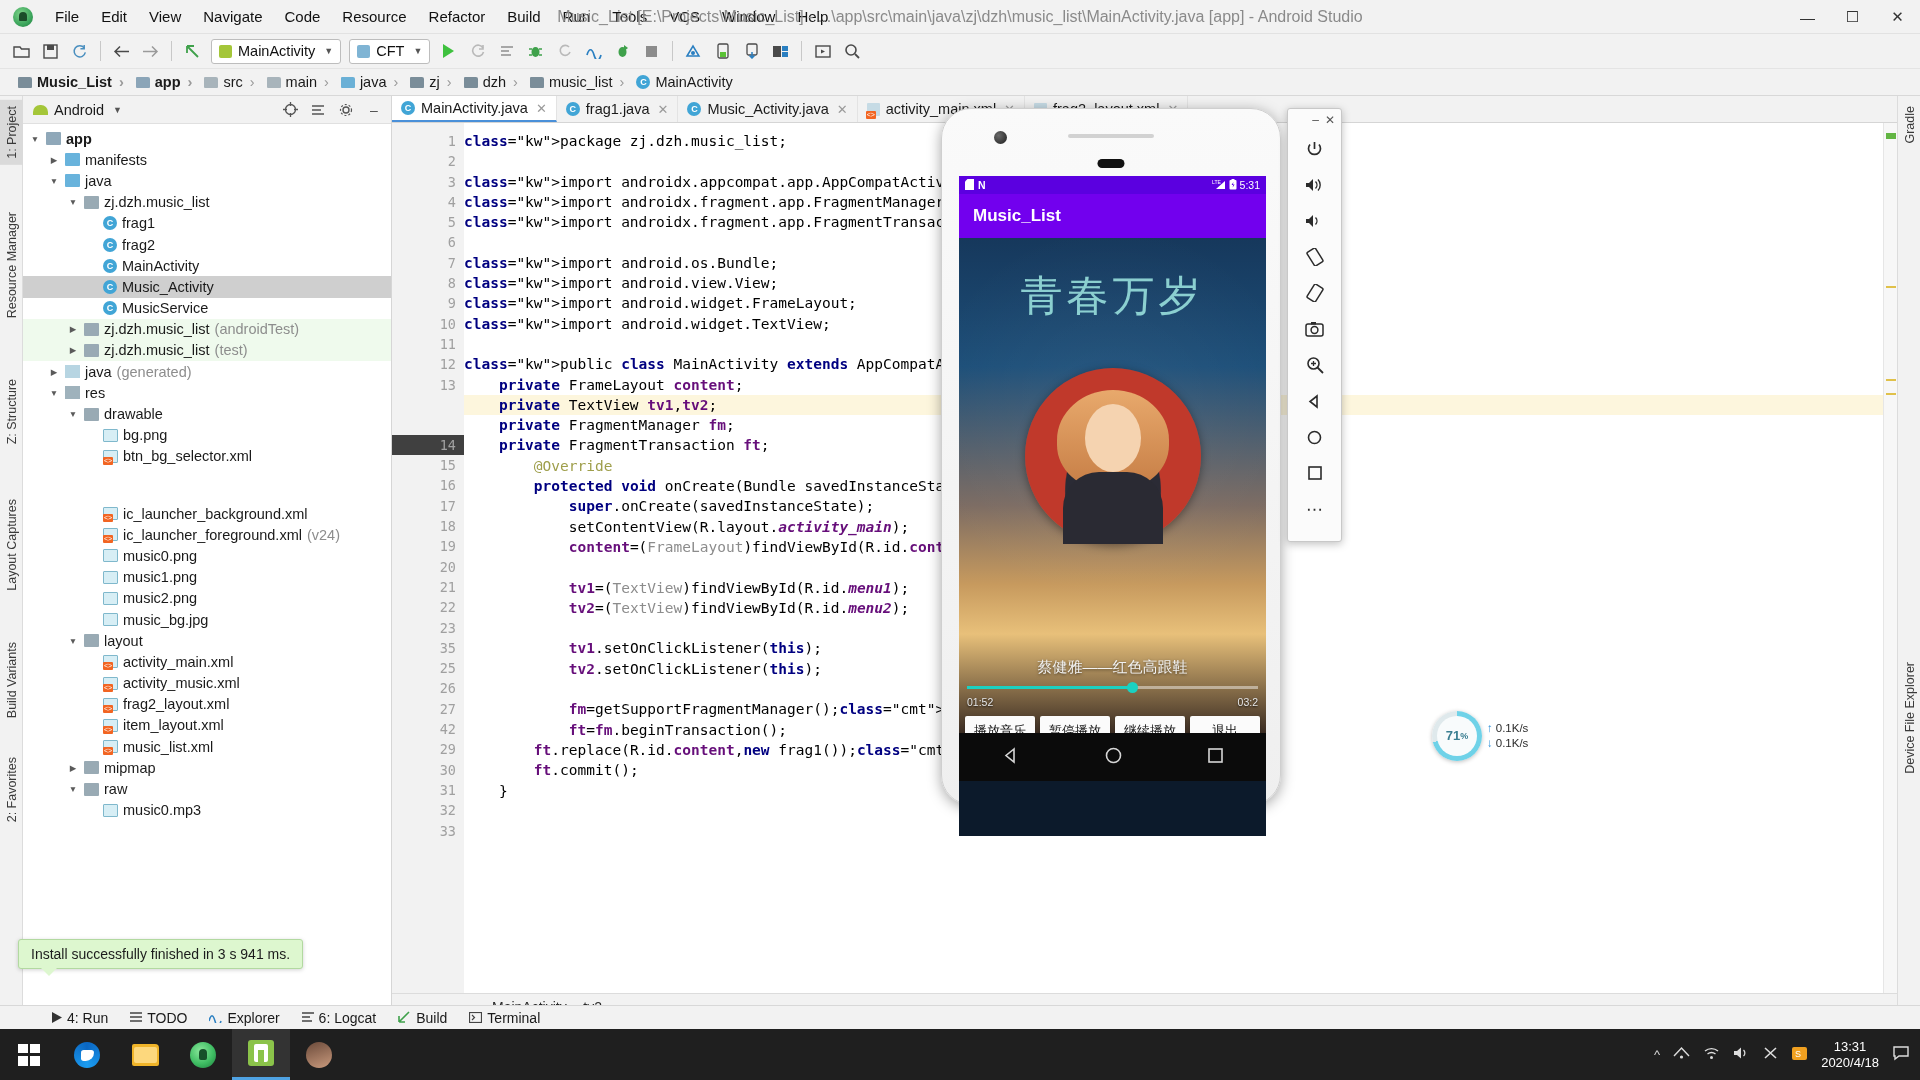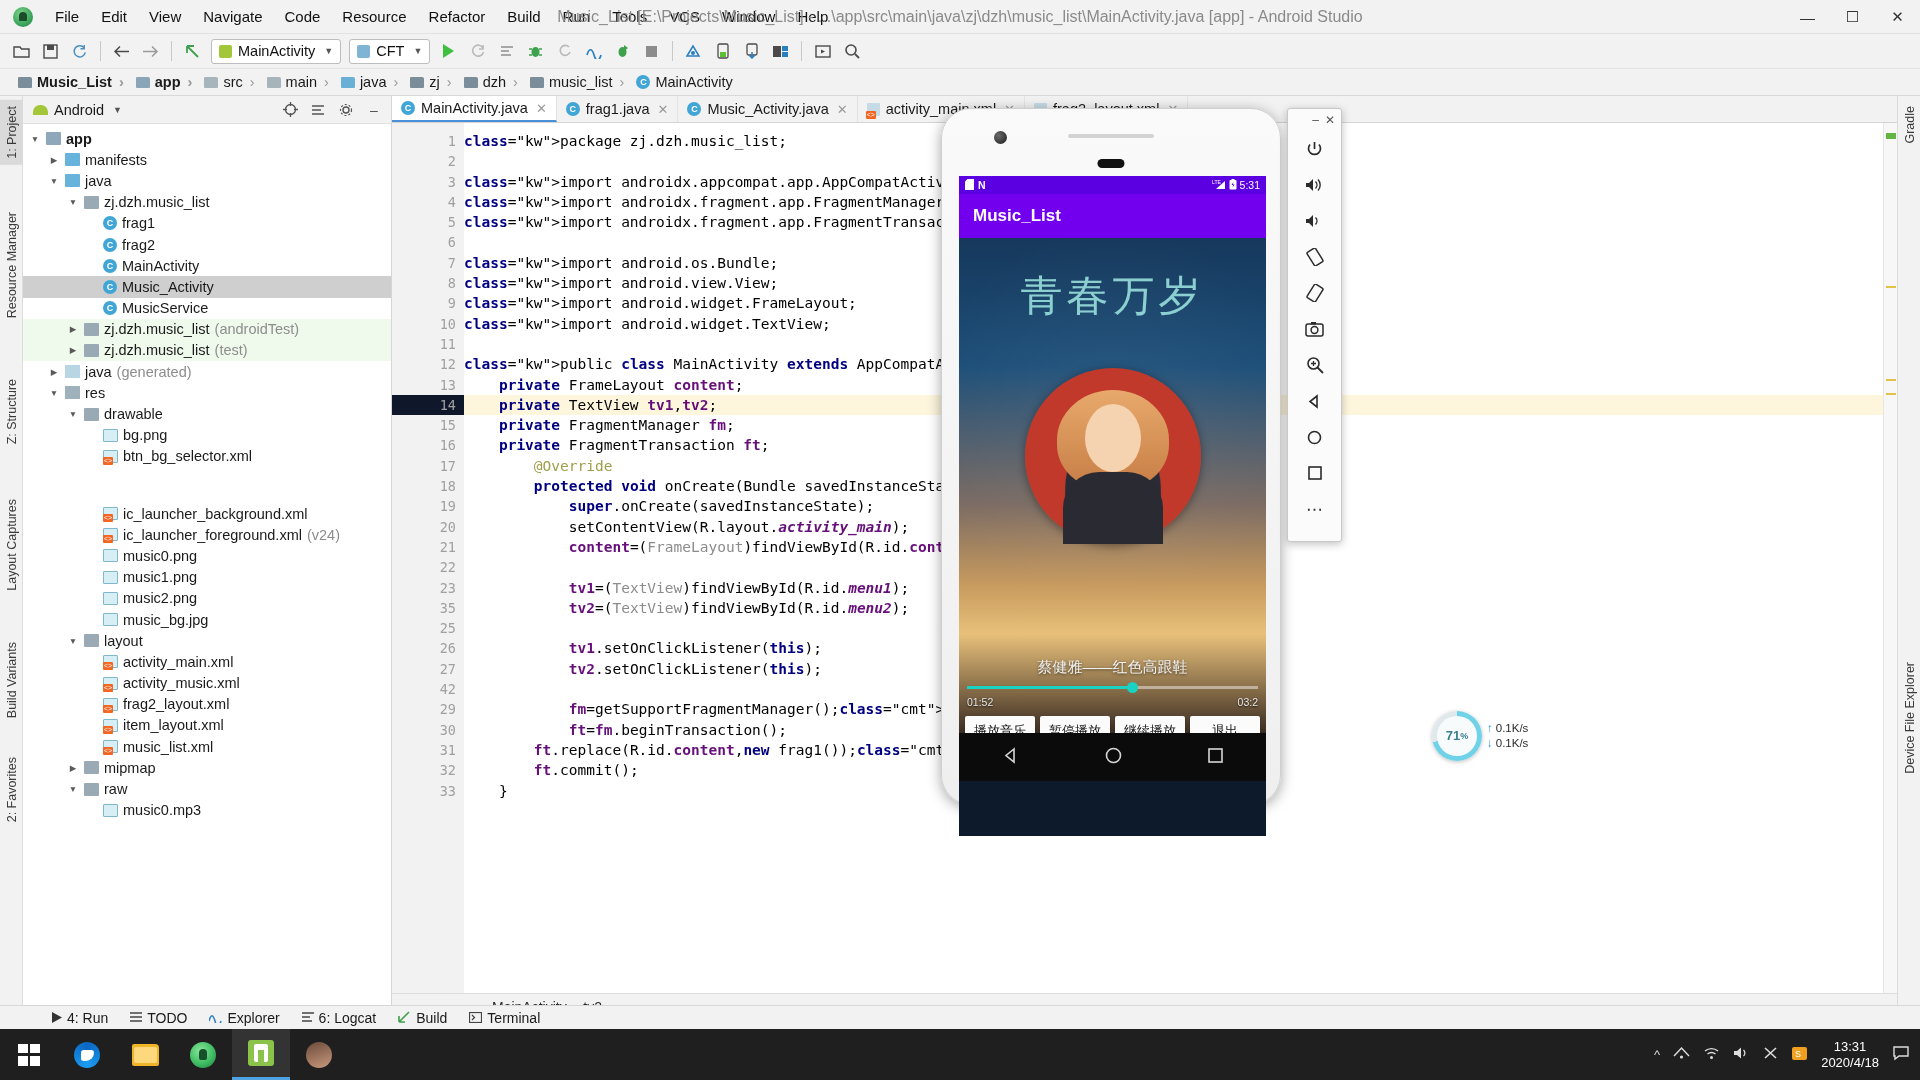--- a/index.html
+++ b/index.html
@@ -141,21 +141,21 @@
   .etab .x { color:#9a9a9a; font-size:13px; margin-left:2px; }
   .xmlico { width:13px;height:13px;background:#c6dbe5;border-radius:1px;position:relative;display:inline-block;}
   .xmlico::after{content:"<>";position:absolute;left:-1px;bottom:-3px;font-size:7px;background:#f26522;color:#fff;padding:0 1px;border-radius:1px;line-height:8px;}
 
   .codewrap { flex:1; display:flex; position:relative; overflow:hidden; background:#fff;}
   .gutter {
     width:72px; background:#f2f2f2; color:#a0a0a0; font-family:"DejaVu Sans Mono", monospace;
     font-size:13.5px; text-align:right; padding-top:8px; position:relative; flex:0 0 72px;
   }
   .gline { height:20.3px; line-height:20.3px; padding-right:8px; position:relative;}
-  .gline.hl { background:#0f172a; }
+  .gline.hl { background:#404040;margin-top:40px; }
   .code {
     flex:1; font-family:"DejaVu Sans Mono", monospace; font-size:14.5px;
     padding-top:8px; position:relative; overflow:hidden; white-space:pre;
     color:#000;
   }
   .cline { height:20.3px; line-height:20.3px; padding-left:0px; }
   .cline.hl { background:#fdf6dd; }
   .kw { color:#000080; font-weight:bold; }
   .fld { color:#660e7a; font-weight:bold; }
   .ital { color:#660e7a; font-weight:bold; font-style:italic; }
@@ -977,20 +977,23 @@
           <span style="color:#2f8fd8;">↑</span>
           <span>0.1K/s</span>
         </div>
       <div>
           <span style="color:#2f8fd8;">↓</span>
           <span>0.1K/s</span>
         </div>
     </div>
   </div>
 
+  <div class="balloon">
+    <span>Install successfully finished in 3 s 941 ms.</span>
+  </div>
 
   <div class="twbar">
     <div class="twi">
       <span><svg width="10" height="11" viewBox="0 0 10 11">
             <path d="M0 0 10 5.5 0 11z" fill="#333"></path>
           </svg></span>
       <span>4: Run</span>
     </div>
     <div class="twi">
       <span><svg width="12" height="11" viewBox="0 0 12 11">

